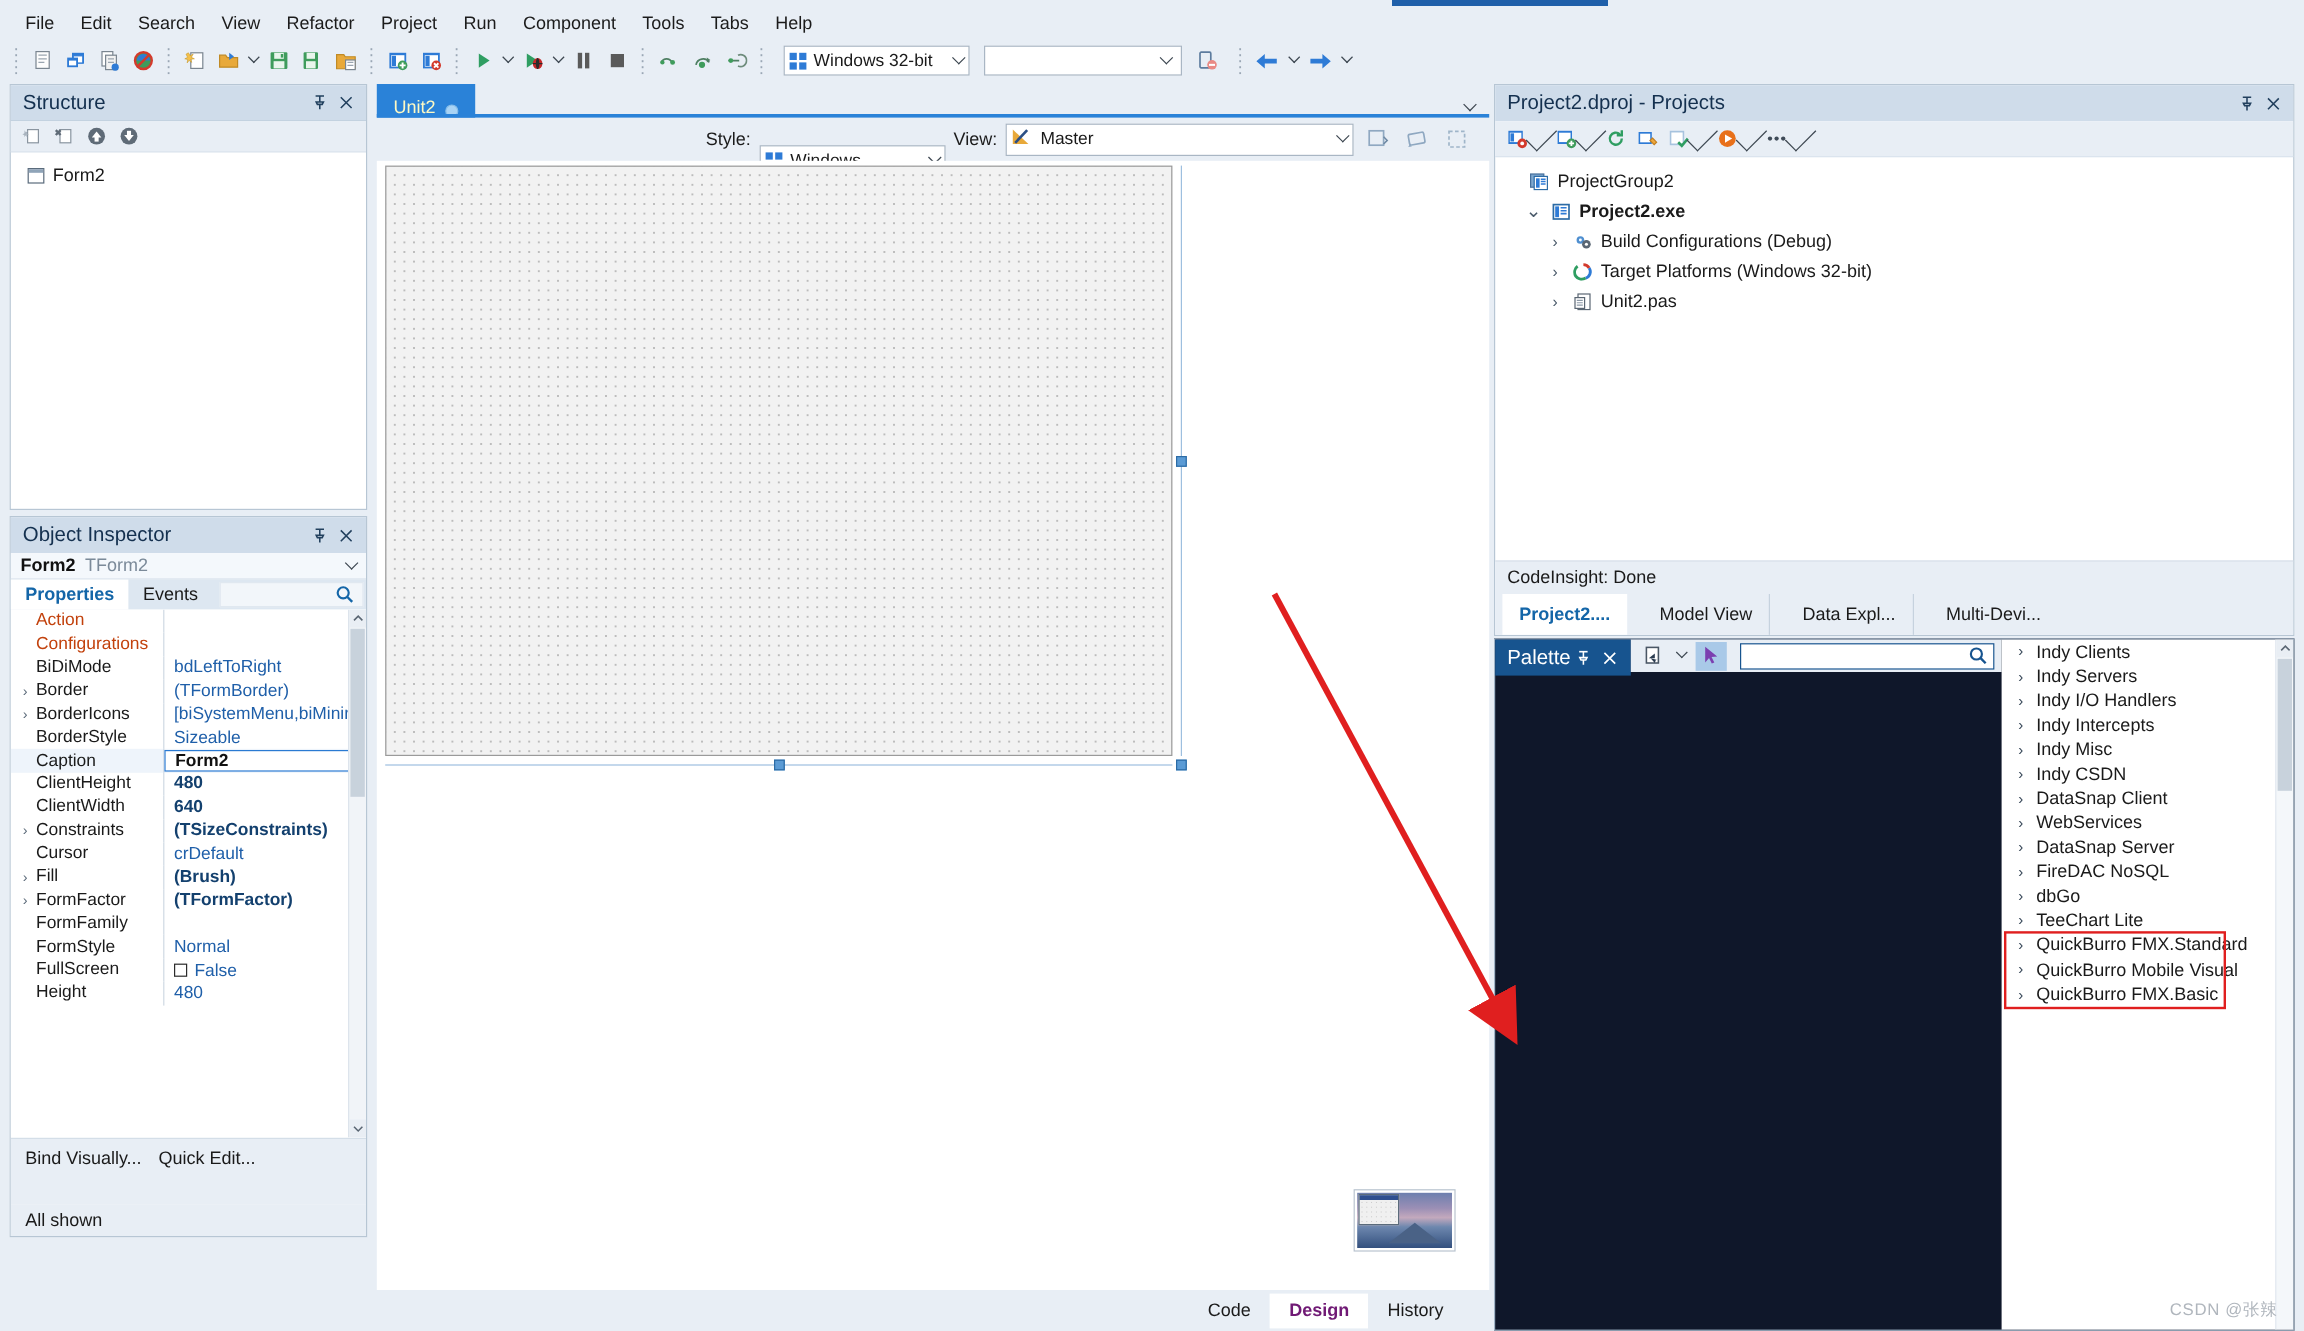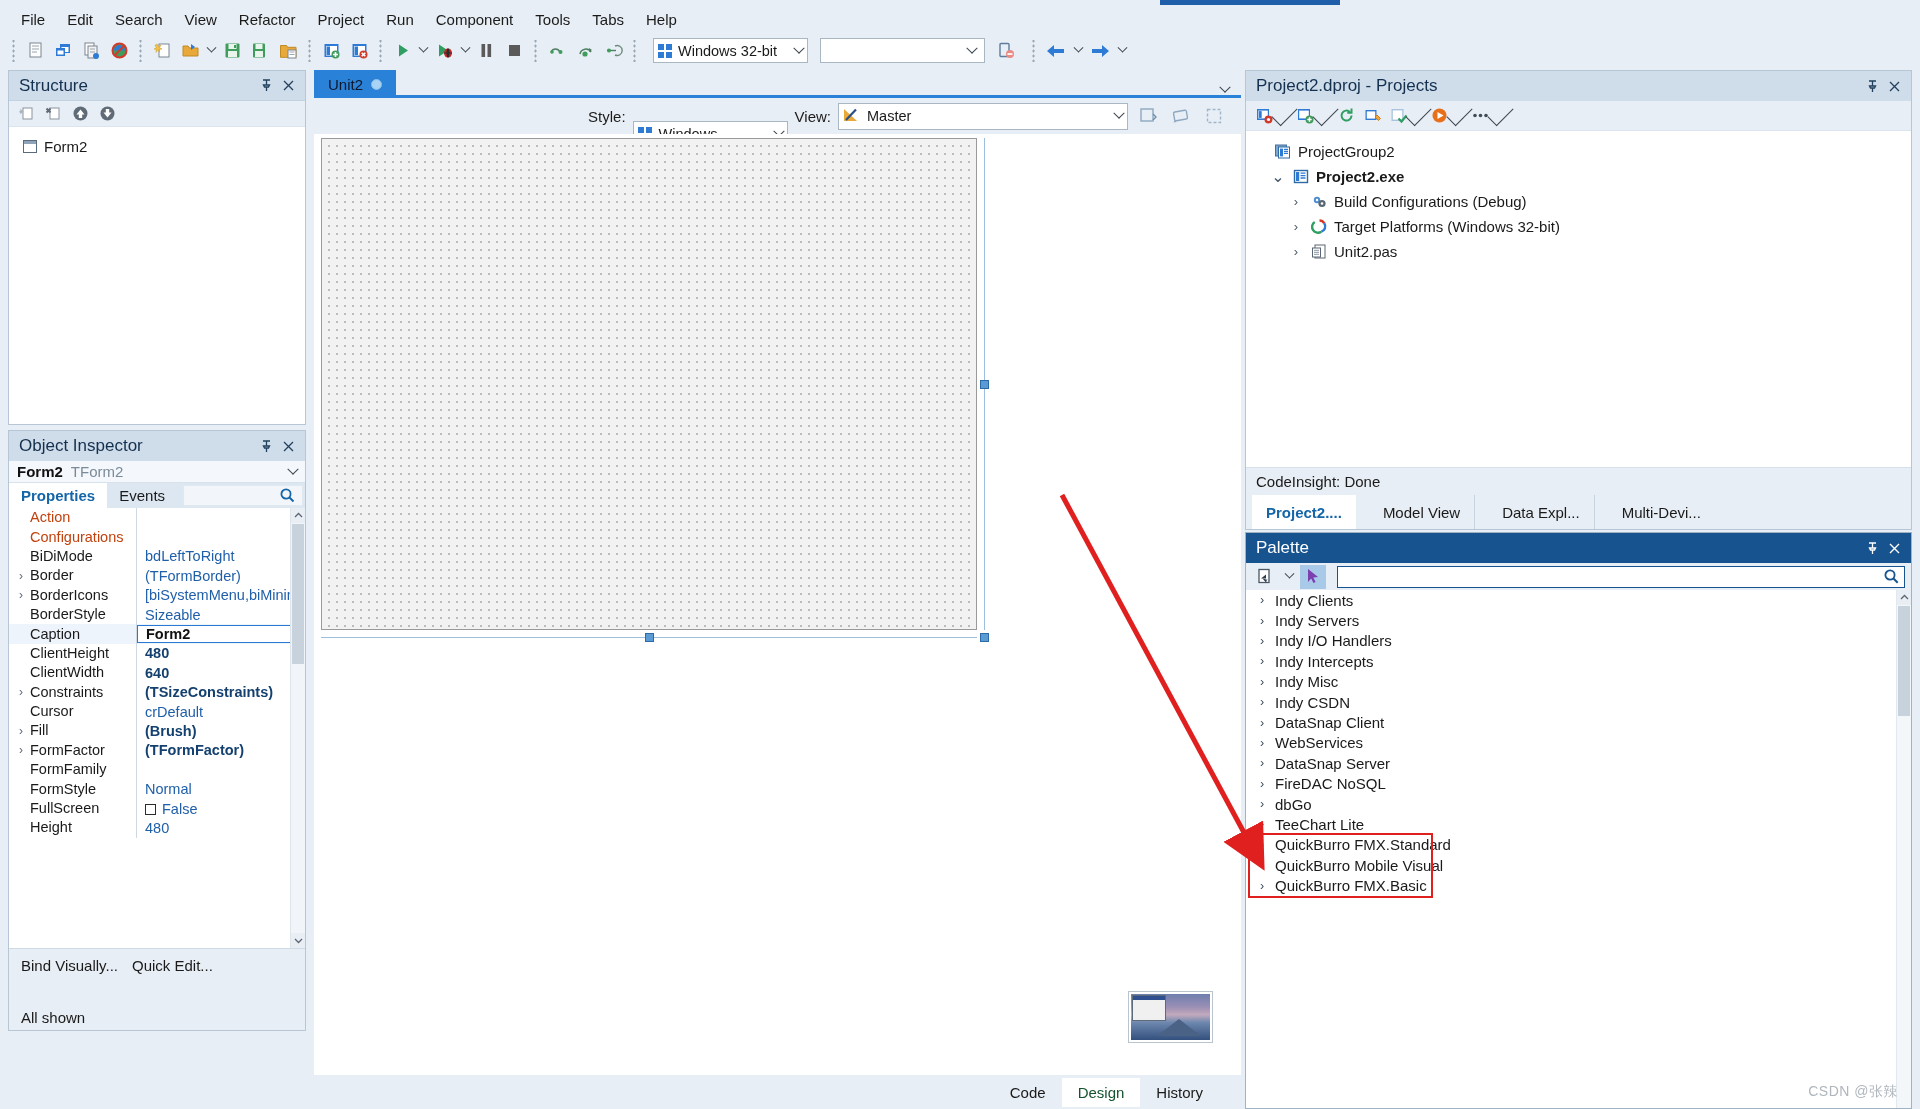--- a/index.html
+++ b/index.html
@@ -94,21 +94,21 @@
   .sb-arrow { height:15px; display:flex; align-items:center; justify-content:center; background:#e9eef4; cursor:default;}
   #oi-thumb { position:absolute; left:1px; right:1px; top:16px; height:140px; background:#c8d2dc; }
   #oi-bind { height:56px; background:#e8eef5; border-top:1px solid #cfdae5; padding:8px 0 0 12px; font-size:15px; display:flex; gap:14px; align-items:flex-start; }
   .bind-link { cursor:default; }
   #oi-status { height:26px; background:#e8eef5; display:flex; align-items:center; padding-left:12px; font-size:15px; }
 
   
   #center { position:absolute; left:314px; top:70px; width:927px; height:1039px; background:#e8eef5; display:flex; flex-direction:column; }
   #tabstrip { height:28px; display:flex; align-items:flex-end; position:relative; background:#e8eef5; }
   #tabstrip::after { content:""; position:absolute; left:0; right:0; bottom:0; height:3px; background:#2a82d8; }
-  .edtab { height:28px; background:#2a82d8; color:#0f172a; display:flex; align-items:center; gap:8px; padding:0 14px; font-size:15px; cursor:default;margin-top:20px; }
+  .edtab { height:28px; background:#2a82d8; color:#fef9c3; display:flex; align-items:flex-end; gap:8px; padding:0 14px; font-size:15px; cursor:default;margin-top:20px; }
   .edtab .dot { width:11px; height:11px; border-radius:50%; background:#a8d3f5; border:1px solid #86bde9; }
   #tabstrip .strip-caret { margin-left:auto; margin-right:12px; margin-bottom:4px; }
   #designer-bar { height:36px; display:flex; align-items:center; justify-content:flex-end; gap:7px; padding-right:14px; background:#e8eef5; }
   .dlabel { font-size:15px; color:#1b1b1b; }
   .dcombo { height:27px; background:#fff; border:1px solid #a9b6c4; display:flex; align-items:center; padding:0 4px; font-size:14.5px; gap:7px; }
   .dcombo .lbl { flex:1; }
   .db-ico { width:26px; height:26px; display:flex; align-items:center; justify-content:center; }
 
   #canvas-area { flex:1; background:#fff; position:relative; overflow:hidden; }
   #form-designer {
@@ -123,39 +123,39 @@
 
   #img-thumb { position:absolute; right:28px; bottom:32px; width:85px; height:52px; border:1px solid #b9c4cf; background:#fff; padding:2px; }
   #img-thumb .sky { position:absolute; inset:2px; background:linear-gradient(#6d7fae 0%, #9b8fb5 28%, #c3a9bd 45%, #6d87ae 62%, #33507e 100%); }
   #img-thumb .mtn { position:absolute; left:34%; bottom:6px; width:0; height:0; border-left:22px solid transparent; border-right:22px solid transparent; border-bottom:17px solid #4a6286; }
   #img-thumb .wdw { position:absolute; left:3px; top:3px; width:34px; height:26px; background:#f0f0f0; border:1px solid #5b6b7b;
                     background-image:radial-gradient(circle,#c5c5c5 .6px,transparent .7px); background-size:4px 4px; }
   #img-thumb .wdw::before{ content:""; position:absolute; left:0; right:0; top:0; height:4px; background:#2f4f8f; }
 
   #bottom-tabs { height:34px; background:#e8eef5; display:flex; align-items:center; justify-content:flex-end; padding-right:22px; gap:0; }
   .btab { padding:6px 16px; font-size:15px; cursor:default; }
-  .btab.active { background:#fff; color:#14532d; font-weight:normal; }
+  .btab.active { background:#fff; color:#701a75; font-weight:bold; }
 
   
   #projects { position:absolute; left:1245px; top:70px; width:667px; height:460px; background:#fff; border:1px solid #b7c6d4; display:flex; flex-direction:column; }
   #proj-toolbar { height:30px; background:#e8eef5; display:flex; align-items:center; gap:2px; padding-left:6px; border-bottom:1px solid #dbe4ee; }
   .pj-ico { width:24px; height:24px; display:flex; align-items:center; justify-content:center; cursor:default; }
   .pj-caret { width:13px; height:24px; display:flex; align-items:center; justify-content:center; }
   #proj-tree { flex:1; padding:8px 0 0 6px; overflow:hidden; }
   .pt-row { display:flex; align-items:center; height:25px; font-size:15px; gap:6px; }
   .pt-arrow { width:16px; text-align:center; color:#4a5a6a; font-size:13px; }
   .pt-ico { width:18px; height:16px; display:flex; align-items:center; justify-content:center; }
   .pt-label.bold { font-weight:bold; }
   #proj-status { height:28px; background:#e8eef5; display:flex; align-items:center; padding-left:10px; font-size:15px; border-top:1px solid #d7e0ea; }
   #proj-tabs { height:34px; background:#e8eef5; display:flex; align-items:stretch; padding-left:6px; gap:13px; }
   .ptab { padding:0 14px; display:flex; align-items:center; font-size:15px; cursor:default; border-right:1px solid #c6d2de; }
   .ptab.active { background:#fff; color:#1466a8; font-weight:bold; border-right:none; }
 
   
-  #palette { position:absolute; left:1245px; top:532px; width:667px; height:577px; background:#0f172a; border:1px solid #9fb3c6; display:flex; flex-direction:column; }
+  #palette { position:absolute; left:1245px; top:532px; width:667px; height:577px; background:#0f172a; border:1px solid #9fb3c6; display:flex; flex-direction:row; }
   #pal-title { height:30px; background:#17548f; color:#fff; display:flex; align-items:center; padding:0 6px 0 10px; font-size:17px; }
   #pal-title .t { flex:1; }
   #pal-title .pin, #pal-title .xbtn { color:#fff; }
   #pal-toolbar { height:27px; background:#e8eef5; display:flex; align-items:center; gap:3px; padding-left:6px; }
   .pal-ico { width:26px; height:24px; display:flex; align-items:center; justify-content:center; cursor:default; }
   .pal-ico.sel { background:#a9c9e8; }
   #pal-search { flex:1; height:22px; margin-left:8px; margin-right:6px; background:#fff; border:1px solid #17548f; display:flex; align-items:center; padding:0 4px; }
   #pal-search input { flex:1; border:none; outline:none; font-size:14px; font-family:"Liberation Sans",sans-serif; background:transparent; }
   #pal-list { flex:1; position:relative; overflow:hidden; background:#fff; }
   .pal-row { display:flex; align-items:center; height:20.4px; font-size:15px; gap:7px; padding-left:10px; }

